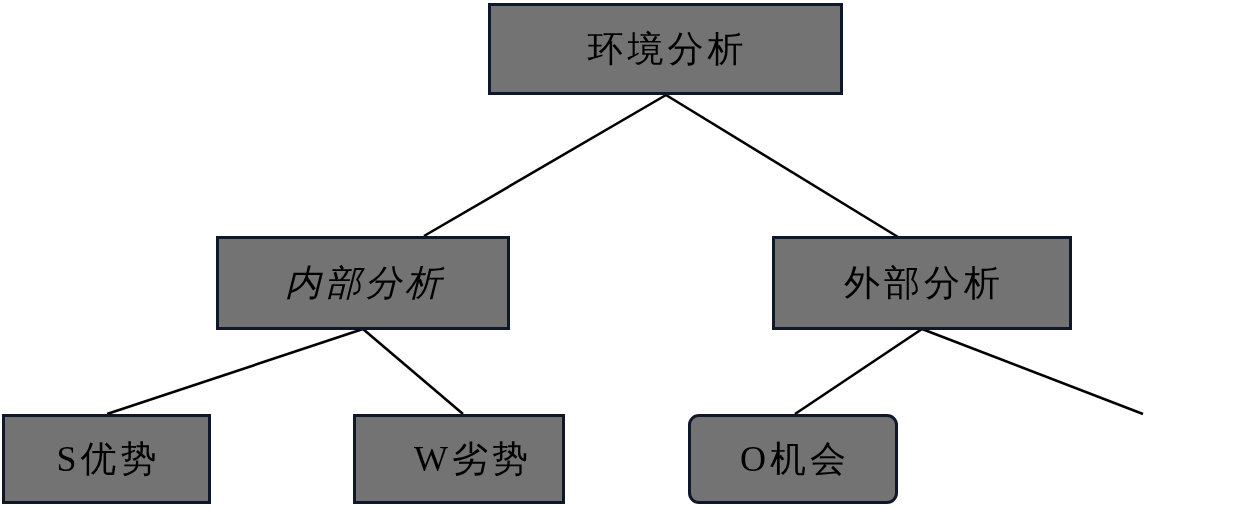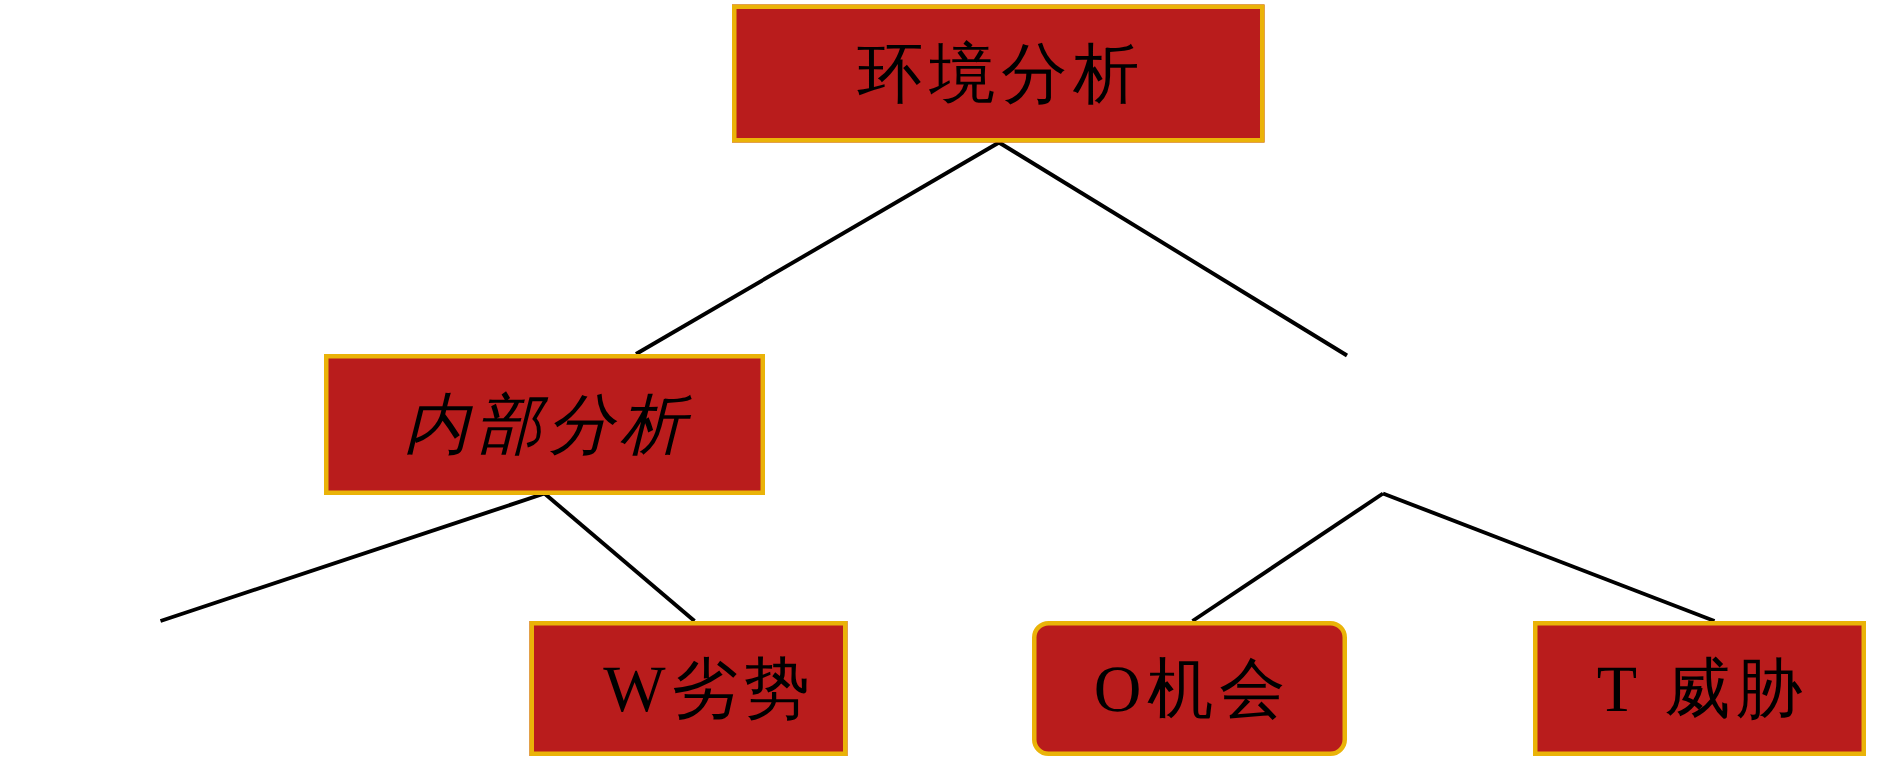--- a/index.html
+++ b/index.html
@@ -17,26 +17,26 @@
   }
   #edges {
     position: absolute;
     left: 0; top: 0;
     width: 1251px;
     height: 510px;
   }
   .node {
     position: absolute;
     box-sizing: border-box;
-    border: 3px solid #eab308;
-    background: #b91c1c;
+    border: 3px solid #0f172a;
+    background: #737373;
     display: flex;
     align-items: center;
     justify-content: center;
-    font-size: 44px;
+    font-size: 36px;
     letter-spacing: 4px;
     color: #000000;
     white-space: nowrap;
     text-indent: 4px; 
   }
   
   .node-root          { left: 488px;  top: 3px;   width: 355px; height: 92px; }
   .node-internal      { left: 216px;  top: 236px; width: 294px; height: 94px; font-style: italic; }
   .node-external      { left: 772px;  top: 236px; width: 300px; height: 94px; }
   .node-strengths     { left: 2px;    top: 414px; width: 209px; height: 90px; }
@@ -63,27 +63,30 @@
   </svg>
 
   <div class="node node-root">
     <span>环境分析</span>
   </div>
 
   <div class="node node-internal">
     <span>内部分析</span>
   </div>
 
+  <div class="node node-external">
+    <span>外部分析</span>
+  </div>
 
+  <div class="node node-strengths">
+    <span>S优势</span>
+  </div>
 
   <div class="node node-weaknesses">
     <span>W劣势</span>
   </div>
 
   <div class="node node-opportunities">
     <span>O机会</span>
   </div>
 
-  <div class="node node-threats">
-    <span>T 威胁</span>
-  </div>
 
 </div>
 
 </body></html>

